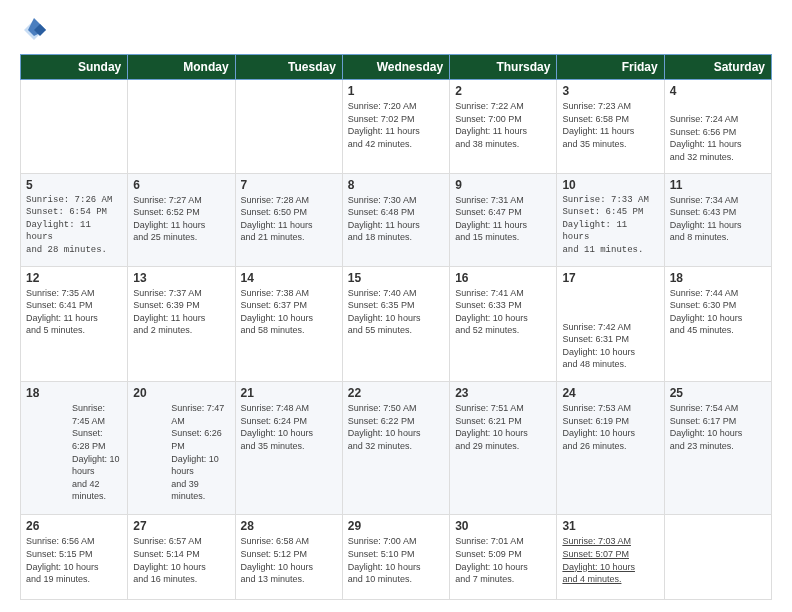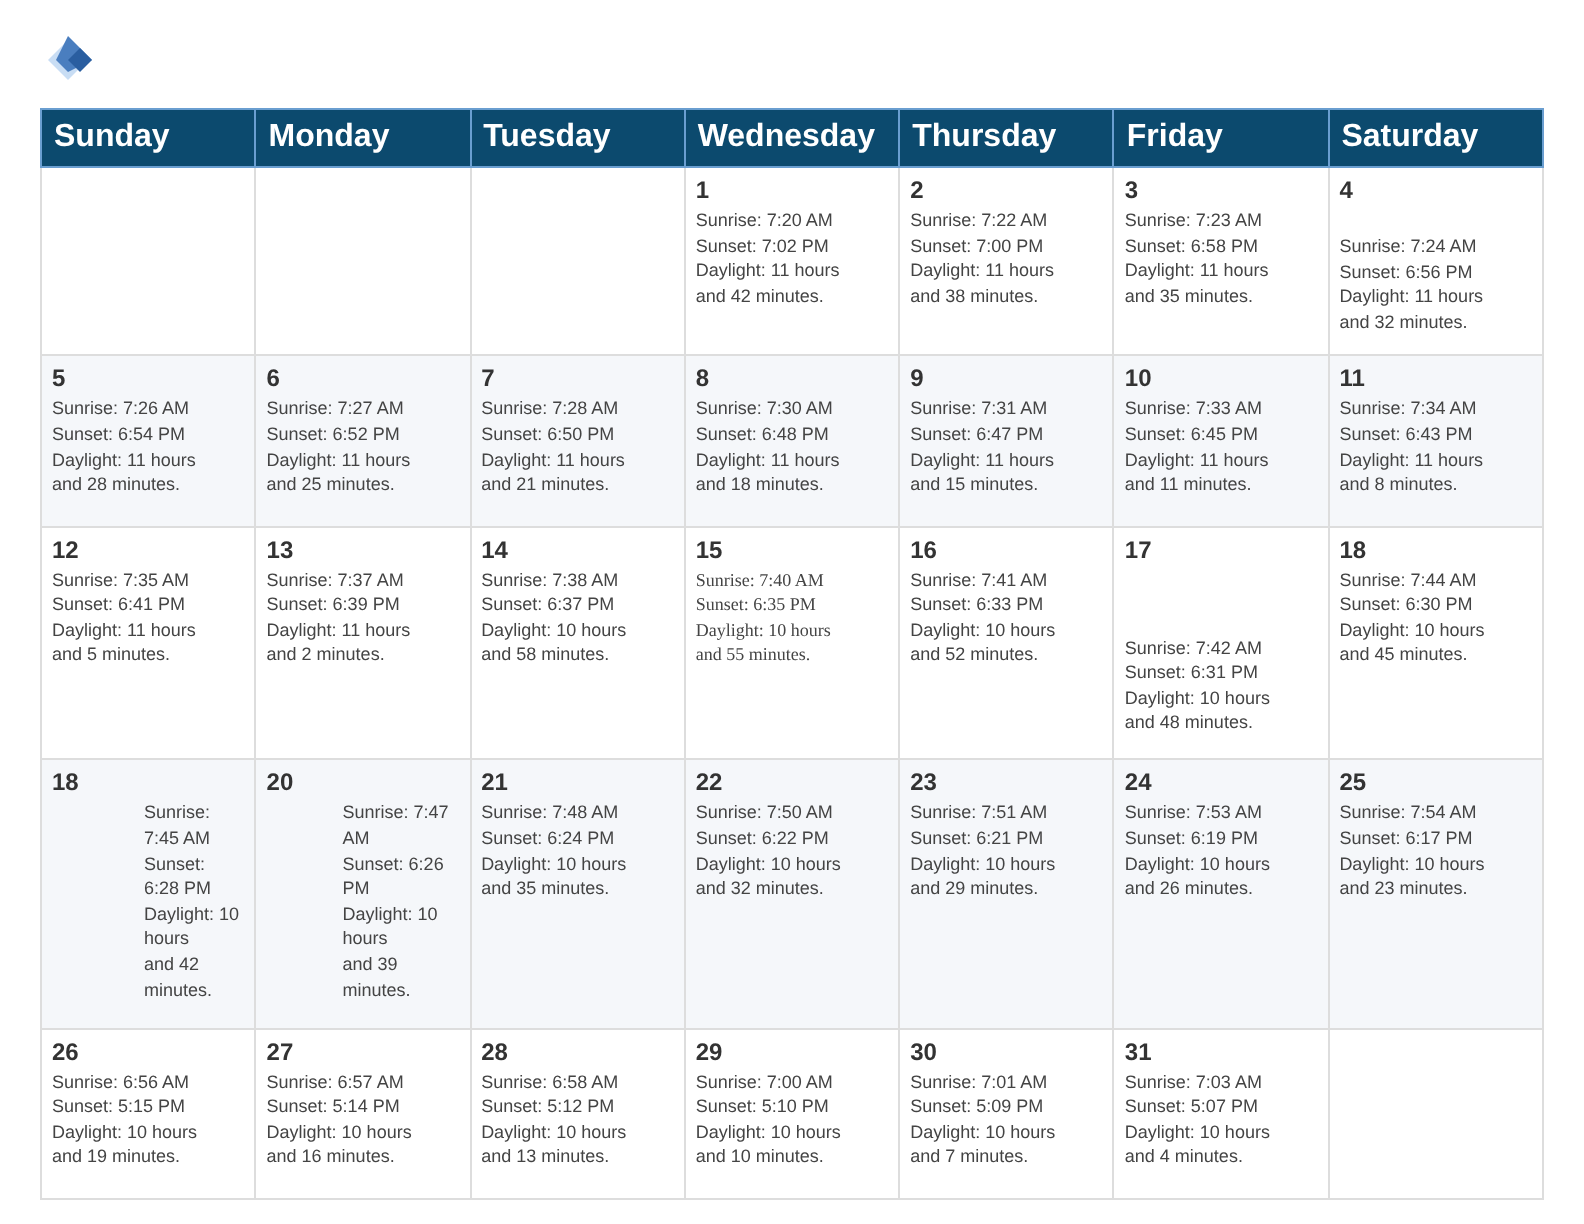--- a/index.html
+++ b/index.html
@@ -60,25 +60,25 @@
       font-size: 14px;
       color: #555;
     }
     .calendar-table {
       width: 100%;
       border-collapse: collapse;
       flex: 1;
       table-layout: fixed;
     }
     .calendar-table th {
-      background-color: #0c4a6e;
+      background-color: #14532d;
       color: #fff;
-      text-align: left;
+      text-align: right;
       padding: 5px 6px;
-      font-size: 16px;
+      font-size: 12px;
       font-weight: bold;
       border: 1px solid #6a9ed0;
     }
     .calendar-table td {
       border: 1px solid #ddd;
       vertical-align: top;
       padding: 4px 5px;
       font-size: 9.5px;
       color: #333;
       height: 80px;
@@ -166,21 +166,21 @@
             <div class="day-number">4</div>
             <div class="cell-info" style="white-space: pre-line; margin-top: 15px;">Sunrise: 7:24 AM
 Sunset: 6:56 PM
 Daylight: 11 hours
 and 32 minutes.</div>
           </td>
         </tr>
         <tr>
           <td>
             <div class="day-number">5</div>
-            <div class="cell-info" style="white-space: pre-line;">Sunrise: 7:26 AM
+            <div class="cell-info" style="white-space: pre-line; font-family: Liberation Mono, monospace;">Sunrise: 7:26 AM
 Sunset: 6:54 PM
 Daylight: 11 hours
 and 28 minutes.</div>
           </td>
           <td>
             <div class="day-number">6</div>
             <div class="cell-info" style="white-space: pre-line;">Sunrise: 7:27 AM
 Sunset: 6:52 PM
 Daylight: 11 hours
 and 25 minutes.</div>
@@ -201,21 +201,21 @@
           </td>
           <td>
             <div class="day-number">9</div>
             <div class="cell-info" style="white-space: pre-line;">Sunrise: 7:31 AM
 Sunset: 6:47 PM
 Daylight: 11 hours
 and 15 minutes.</div>
           </td>
           <td>
             <div class="day-number">10</div>
-            <div class="cell-info" style="white-space: pre-line;">Sunrise: 7:33 AM
+            <div class="cell-info" style="white-space: pre-line; font-family: Liberation Mono, monospace;">Sunrise: 7:33 AM
 Sunset: 6:45 PM
 Daylight: 11 hours
 and 11 minutes.</div>
           </td>
           <td>
             <div class="day-number">11</div>
             <div class="cell-info" style="white-space: pre-line;">Sunrise: 7:34 AM
 Sunset: 6:43 PM
 Daylight: 11 hours
 and 8 minutes.</div>
@@ -238,21 +238,21 @@
           </td>
           <td>
             <div class="day-number">14</div>
             <div class="cell-info" style="white-space: pre-line;">Sunrise: 7:38 AM
 Sunset: 6:37 PM
 Daylight: 10 hours
 and 58 minutes.</div>
           </td>
           <td>
             <div class="day-number">15</div>
-            <div class="cell-info" style="white-space: pre-line; font-family: Liberation Serif, serif;">Sunrise: 7:40 AM
+            <div class="cell-info" style="white-space: pre-line;">Sunrise: 7:40 AM
 Sunset: 6:35 PM
 Daylight: 10 hours
 and 55 minutes.</div>
           </td>
           <td>
             <div class="day-number">16</div>
             <div class="cell-info" style="white-space: pre-line;">Sunrise: 7:41 AM
 Sunset: 6:33 PM
 Daylight: 10 hours
 and 52 minutes.</div>
@@ -354,21 +354,21 @@
           </td>
           <td>
             <div class="day-number">30</div>
             <div class="cell-info" style="white-space: pre-line;">Sunrise: 7:01 AM
 Sunset: 5:09 PM
 Daylight: 10 hours
 and 7 minutes.</div>
           </td>
           <td>
             <div class="day-number">31</div>
-            <div class="cell-info" style="white-space: pre-line;">Sunrise: 7:03 AM
+            <div class="cell-info" style="white-space: pre-line; text-decoration: underline;">Sunrise: 7:03 AM
 Sunset: 5:07 PM
 Daylight: 10 hours
 and 4 minutes.</div>
           </td>
           <td class="empty-cell"></td>
         </tr>
       </tbody>
   </table>
 </div>
 

